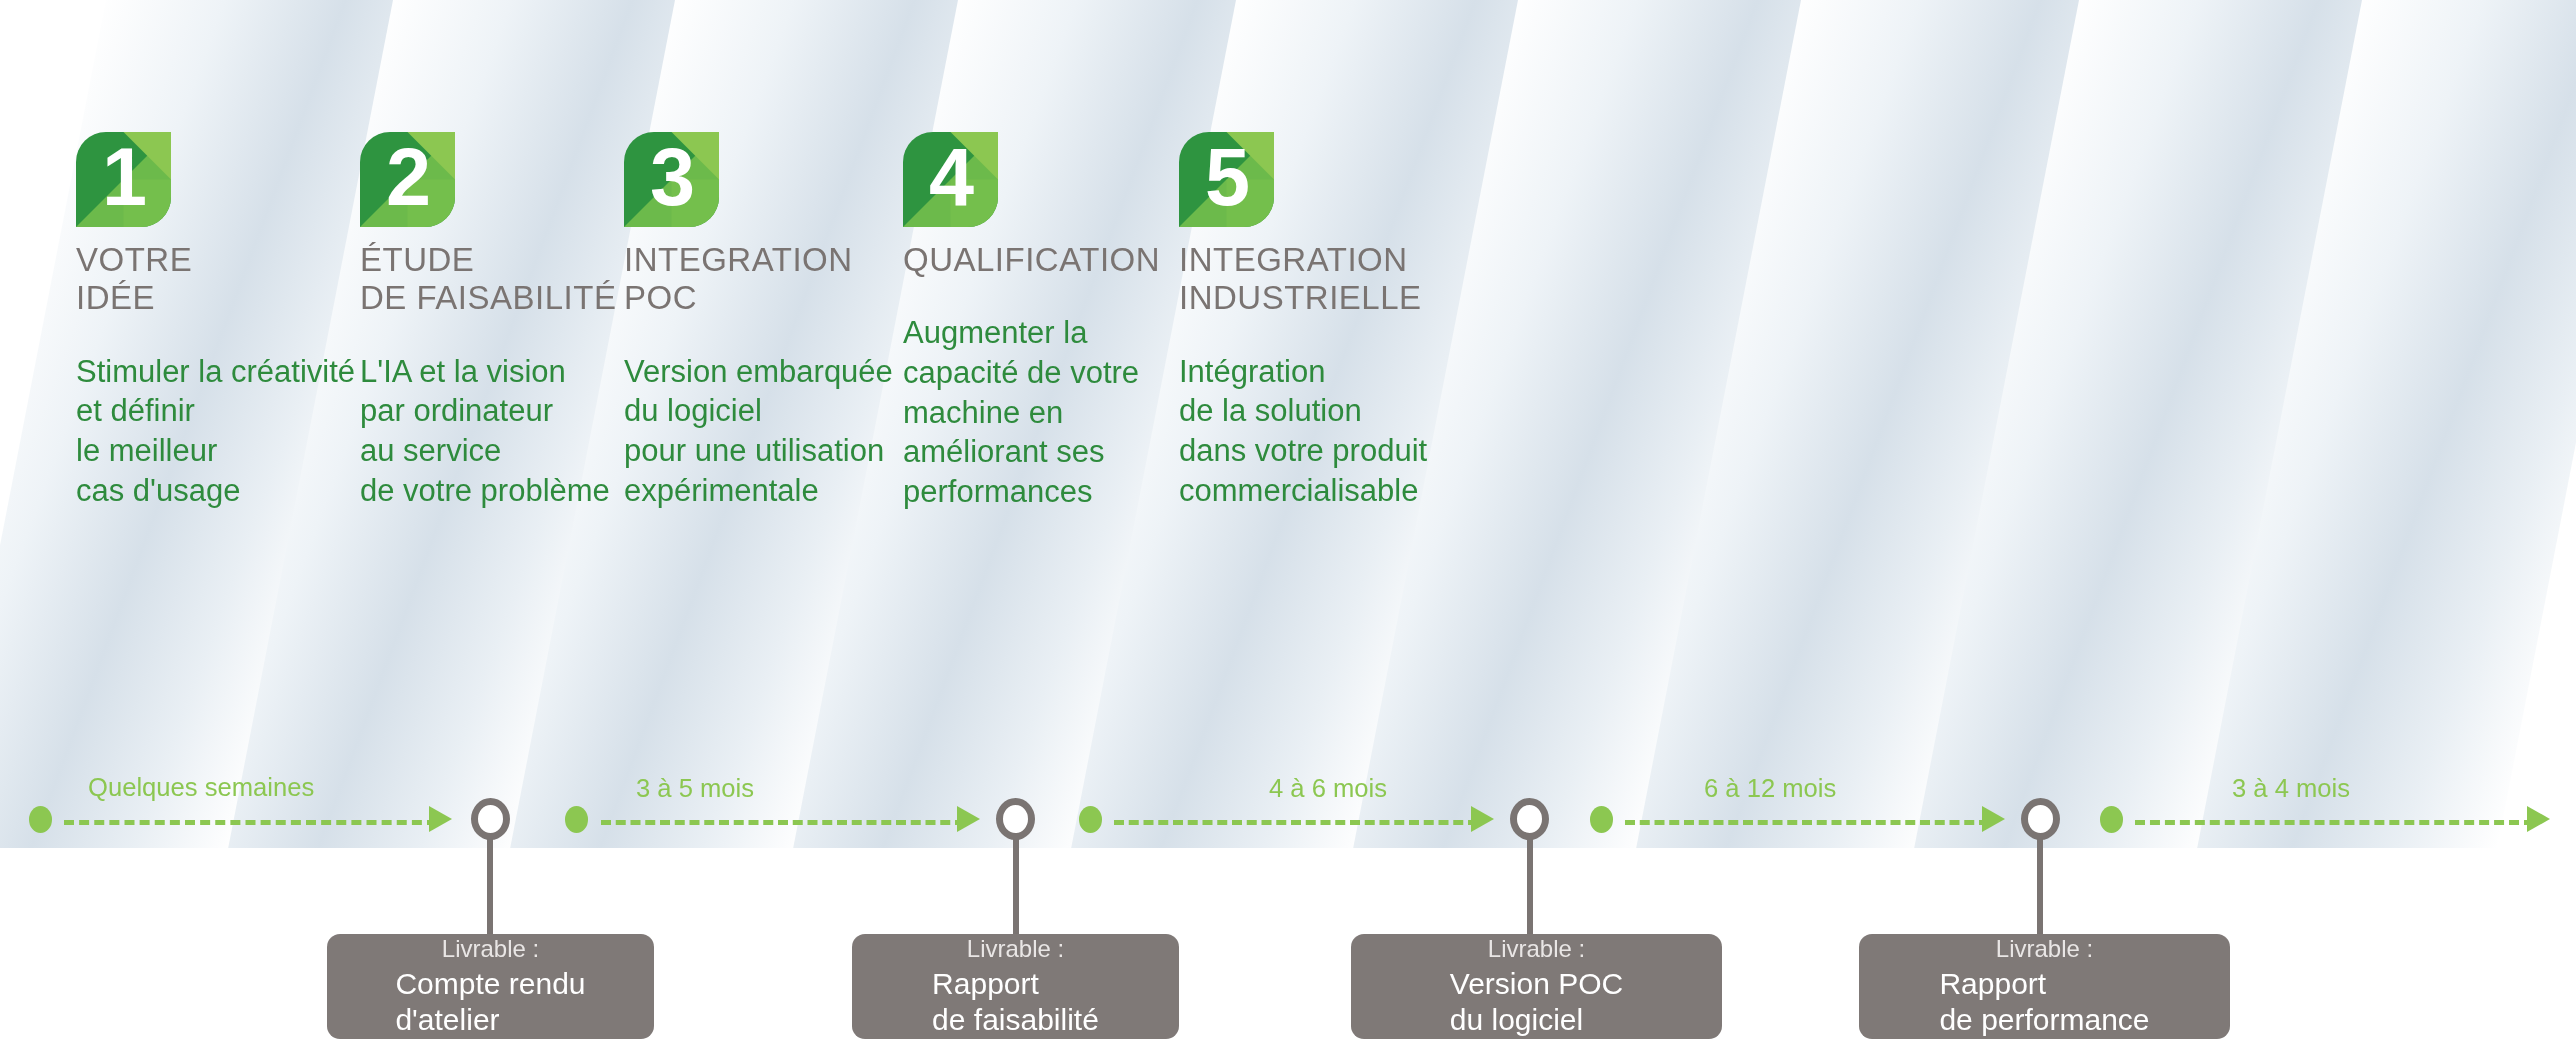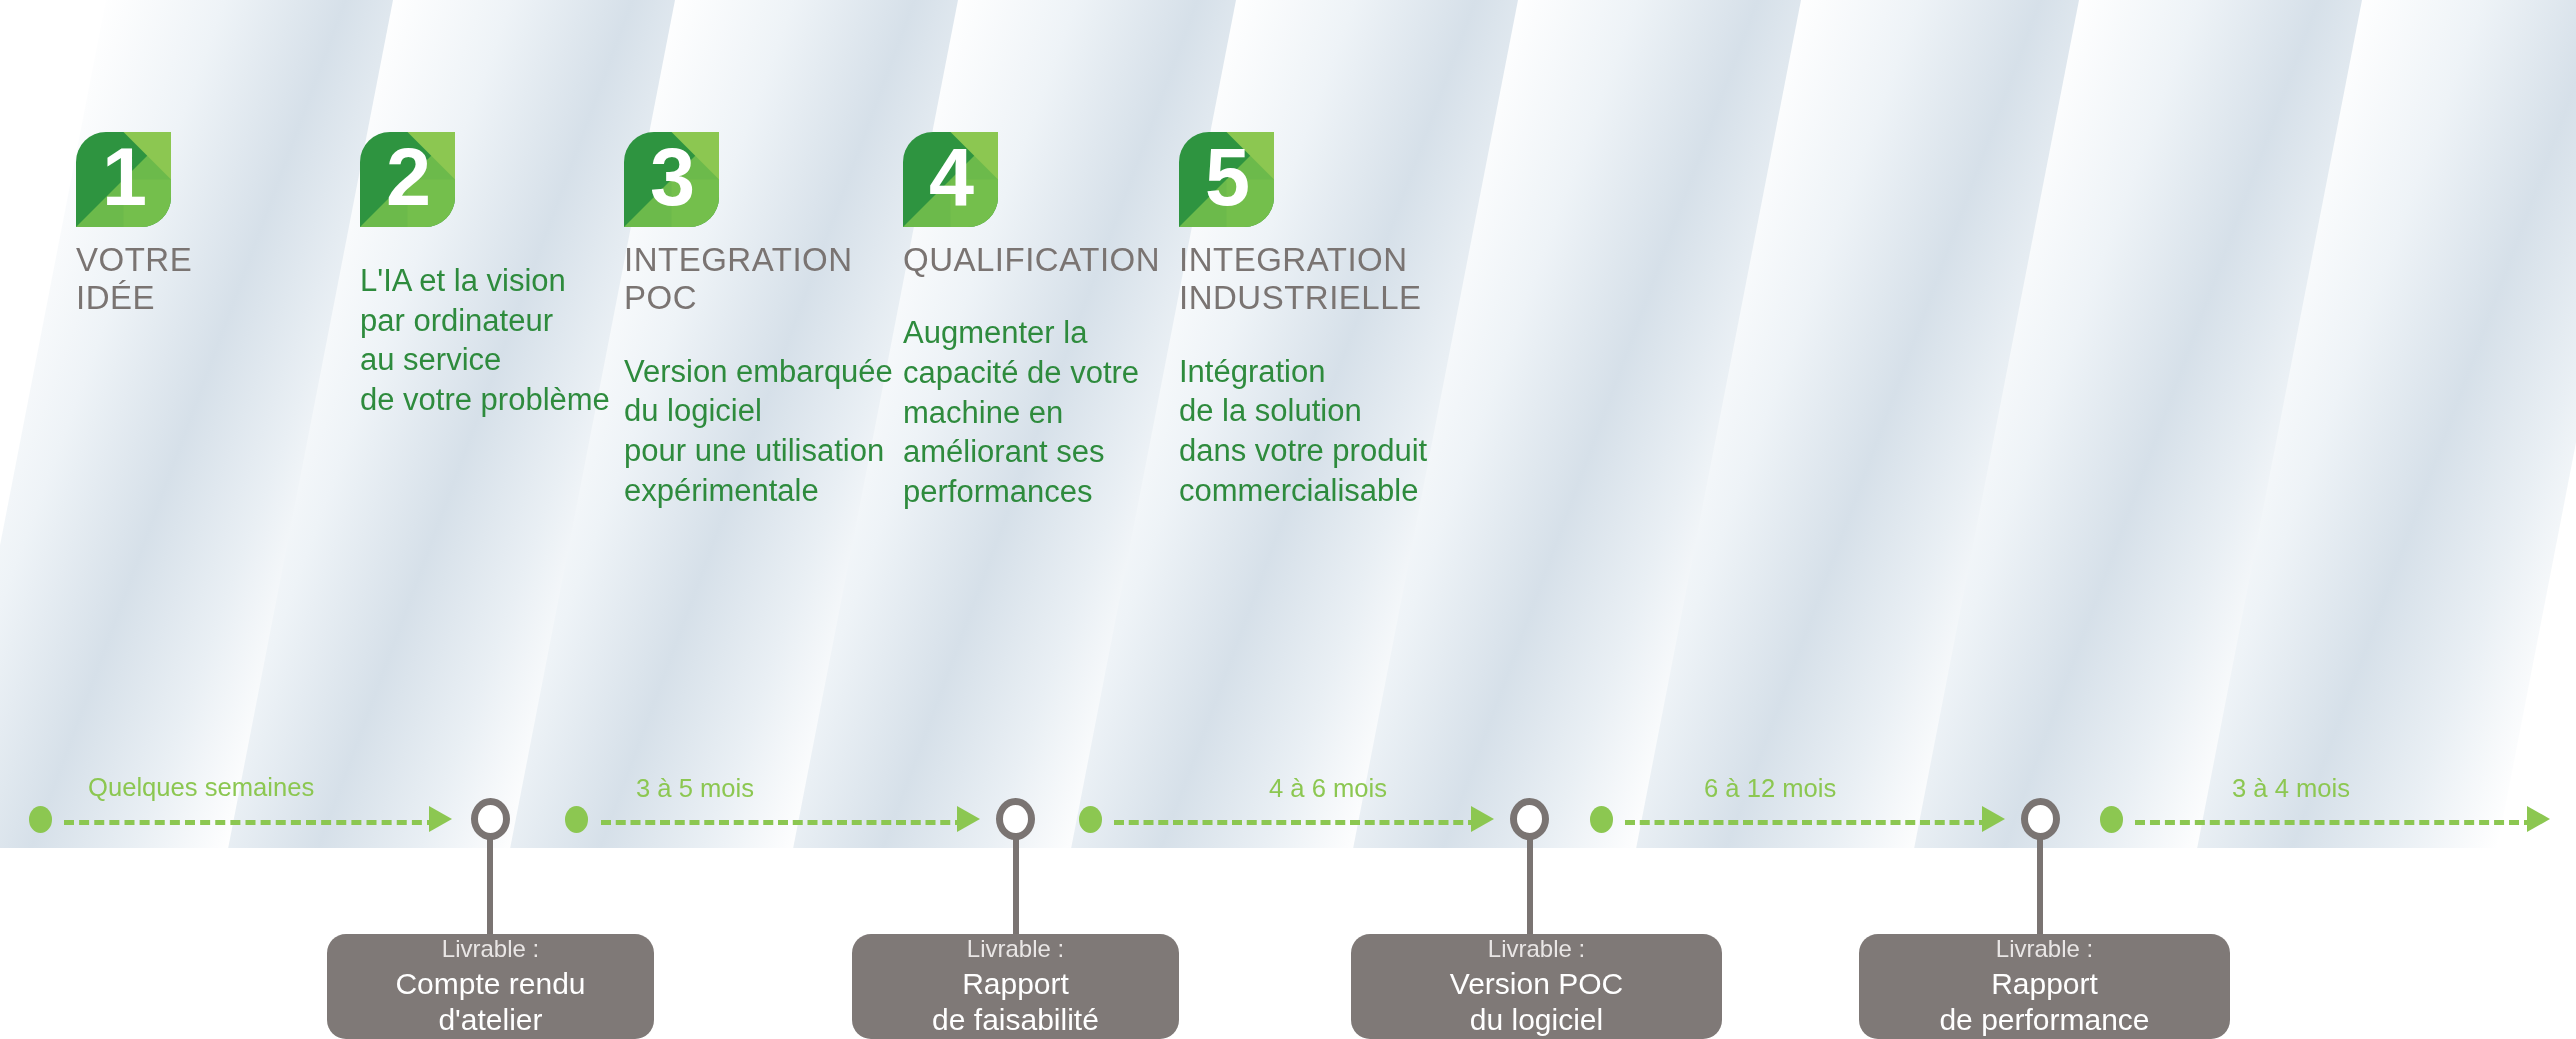--- a/index.html
+++ b/index.html
@@ -63,23 +63,23 @@
     border-top:13.2px solid transparent;
     border-bottom:13.2px solid transparent;
   }
   .ring{
     position:absolute;width:39px;height:42px;border-radius:50%;
     border:7px solid #7a7472;background:#ffffff;box-sizing:border-box;z-index:5;
   }
   .stem{position:absolute;width:6.2px;background:#7a7472;z-index:4;}
 
   .deliv{
-    position:absolute;border-radius:19px;background:#7f7977;
+    position:absolute;border-radius:13px;background:#7f7977;
     display:flex;flex-direction:column;align-items:center;justify-content:center;
-    color:#ffffff;box-sizing:border-box;z-index:5;text-align:center;
+    color:#ffffff;box-sizing:border-box;z-index:5;text-align:left;
   }
   .deliv .d-lab{font-size:24px;line-height:1.15;color:#e9e6e5;font-weight:400;}
   .deliv .d-val{font-size:30px;line-height:1.2;color:#ffffff;font-weight:400;white-space:pre-line;margin-top:2.6px;}
 </style>
 </head>
 <body>
 
 <div id="stage">
 
   <div class="band" style="left:26.5px;width:291px;"></div>
@@ -104,39 +104,45 @@
           <rect x="0" y="0" width="108" height="108" fill="#2e9440"></rect>
           <polygon points="108,0 108,108 0,108" fill="#6cba4b"></polygon>
           <polygon points="54,0 108,0 108,54" fill="#8cc751"></polygon>
           <polygon points="54,54 108,54 108,108 54,108" fill="#7cc34f" opacity="0.55"></polygon>
         </g>
       </svg>
       <div class="num">1</div>
     </div>
     <div class="heading">VOTRE
 IDÉE</div>
+    <div class="body">Stimuler la créativité
+et définir
+le meilleur
+cas d'usage</div>
   </div>
 
   <div class="col" style="left:360px;width:291px;">
     <div class="leaf">
       <svg viewBox="0 0 108 108" xmlns="http://www.w3.org/2000/svg" aria-hidden="true">
         <defs>
             <clipPath id="lf2">
               <path d="M0,34 A34,34 0 0 1 34,0 L108,0 L108,74 A34,34 0 0 1 74,108 L0,108 Z"></path>
             </clipPath>
           </defs>
         <g clip-path="url(#lf2)">
           <rect x="0" y="0" width="108" height="108" fill="#2e9440"></rect>
           <polygon points="108,0 108,108 0,108" fill="#6cba4b"></polygon>
           <polygon points="54,0 108,0 108,54" fill="#8cc751"></polygon>
           <polygon points="54,54 108,54 108,108 54,108" fill="#7cc34f" opacity="0.55"></polygon>
         </g>
       </svg>
       <div class="num">2</div>
     </div>
+    <div class="heading">ÉTUDE
+DE FAISABILITÉ</div>
     <div class="body">L'IA et la vision
 par ordinateur
 au service
 de votre problème</div>
   </div>
 
   <div class="col" style="left:624px;width:300px;">
     <div class="leaf">
       <svg viewBox="0 0 108 108" xmlns="http://www.w3.org/2000/svg" aria-hidden="true">
         <defs>

